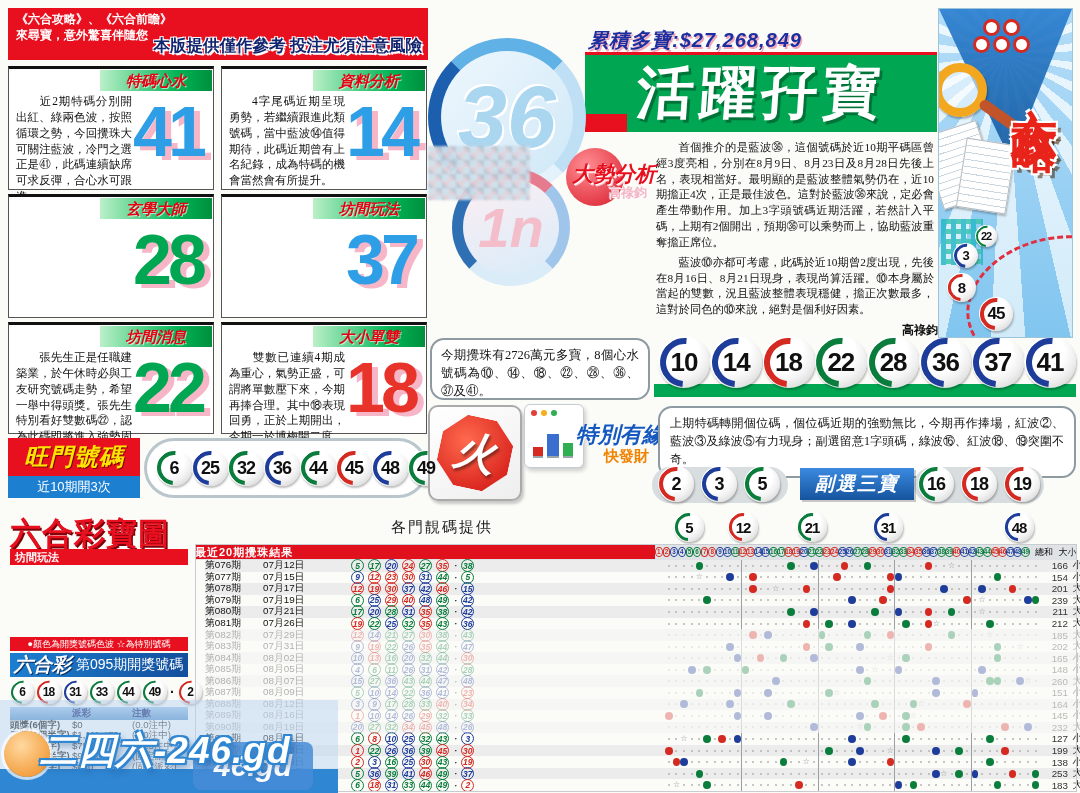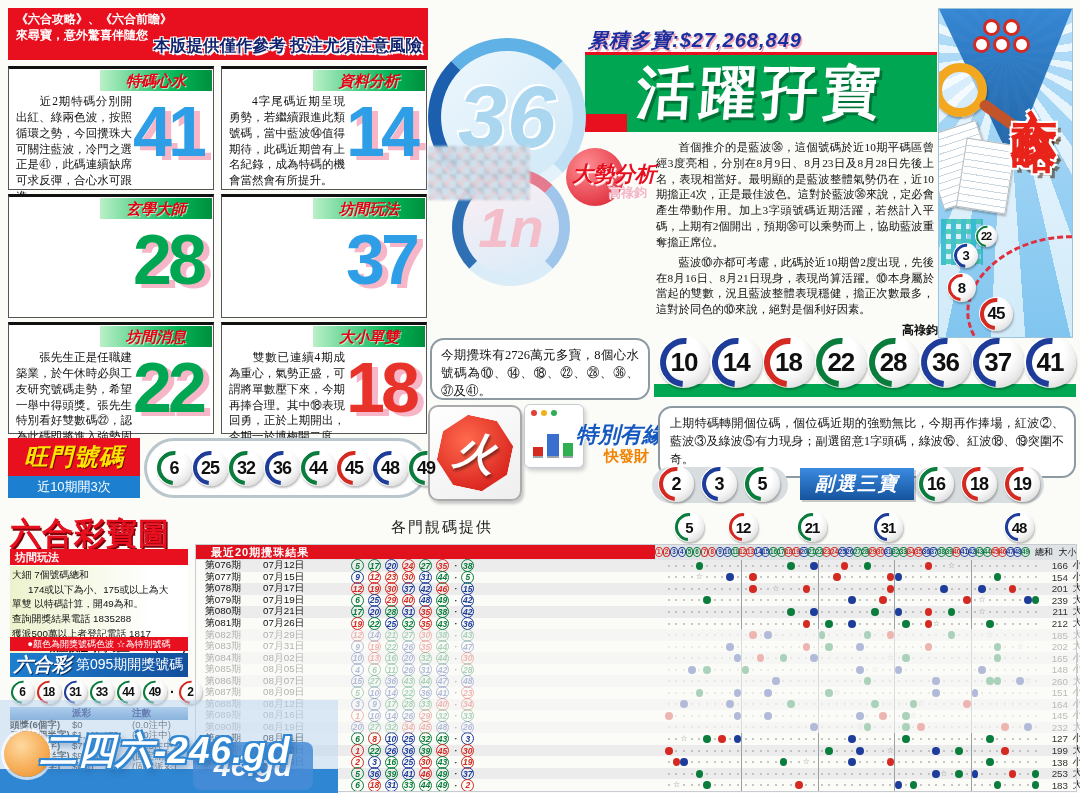--- a/index.html
+++ b/index.html
@@ -167,21 +167,21 @@
   .prow span:nth-child(3){width:56px;color:#333;}
 
   
   #chart{left:195px;top:512px;width:882px;height:278px;}
   #provide-label{position:absolute;left:196px;top:6px;font-family:"Liberation Serif",serif;font-size:15px;
     color:#222;letter-spacing:2px;}
   .provide-ball{position:absolute;top:0;}
   #chart-head{position:absolute;left:0;top:32px;width:100%;height:16px;display:flex;align-items:center;
     background:#dfe3e6;}
   #chead-left{width:460px;height:14px;background:#e0101c;color:#fff;font-weight:bold;font-size:11px;
-    line-height:14px;padding-left:16px;letter-spacing:1px;}
+    line-height:14px;padding-left:0;letter-spacing:1px;}
   #chead-grid{width:375px;display:flex;}
   .hc{width:7.653px;display:flex;justify-content:center;}
   .hc b{display:block;width:10px;height:10px;border:1px solid currentColor;border-radius:50%;
     font-size:6.3px;line-height:8.5px;text-align:center;font-weight:bold;}
   #chead-sum{width:28px;font-size:9px;text-align:center;} #chead-size{width:19px;font-size:9px;text-align:center;}
   #chart-rows{position:absolute;left:10px;top:48px;width:100%;}
   .crow{display:flex;height:11.55px;align-items:center;font-size:9.8px;}
   .crow:nth-child(odd){background:#ececec;}
   .crow.faded{opacity:.33;}
   .cper{width:58px;white-space:nowrap;overflow:hidden;}
@@ -403,28 +403,20 @@
         </div>
         <div class="ball rb-ball" style="height: 34px; width: 34px; font-size: 17px; --c: #d42a22; left: 40px; top: 288px;">
           <span>45</span>
         </div>
       </div>
     <div id="rb-title">六合攻略</div>
   </div>
 
   <div class="abs" id="baotu-title">六合彩寶圖</div>
   <div class="abs" id="wanfa-bar">坊間玩法</div>
-  <div class="abs" id="wanfa-lines">
-      <div data-idx="0">大細 7個號碼總和</div>
-      <div data-idx="1">174或以下為小、175或以上為大</div>
-      <div data-idx="2">單雙 以特碼計算，開49為和。</div>
-      <div data-idx="3">查詢開獎結果電話 1835288</div>
-      <div data-idx="4">獲派500萬以上者登記電話 1817</div>
-      <div data-idx="5">截止投注時間 晚上21:15(02/09)</div>
-    </div>
   <div class="abs" id="note-bar">●顏色為開獎號碼色波 ☆為特別號碼</div>
   <div class="abs" id="result-head">
     <span id="result-brand">六合彩</span>
     <span id="result-period">第095期開獎號碼</span>
   </div>
   <div class="abs" id="result-balls">
       <div class="ball" style="height: 24px; width: 24px; font-size: 12px; --c: #0a7d3c;">
         <span>6</span>
       </div>
       <div class="ball" style="height: 24px; width: 24px; font-size: 12px; --c: #d42a22;">

